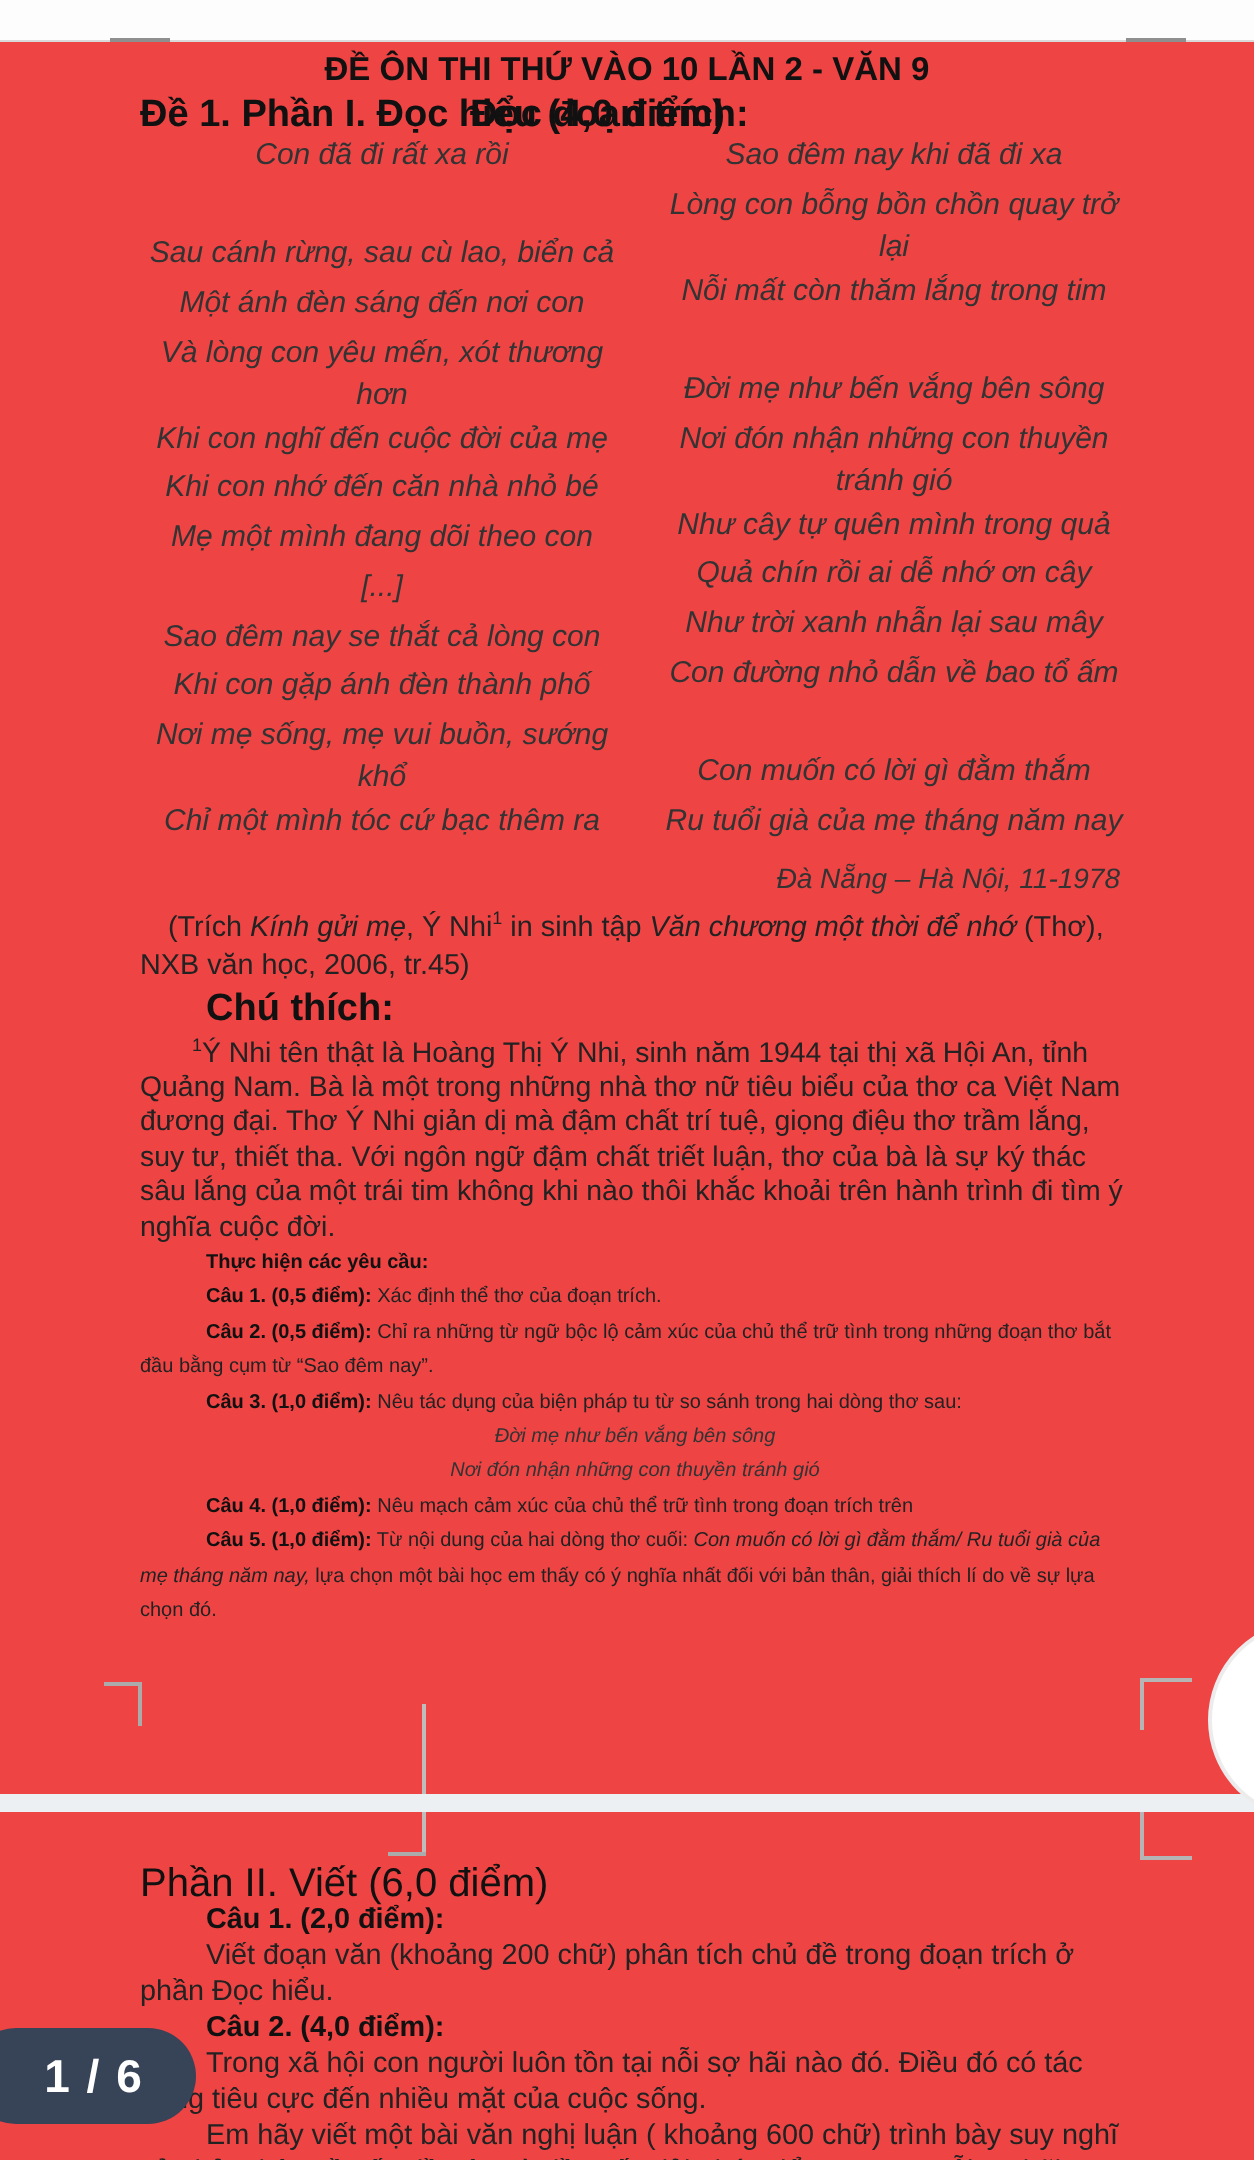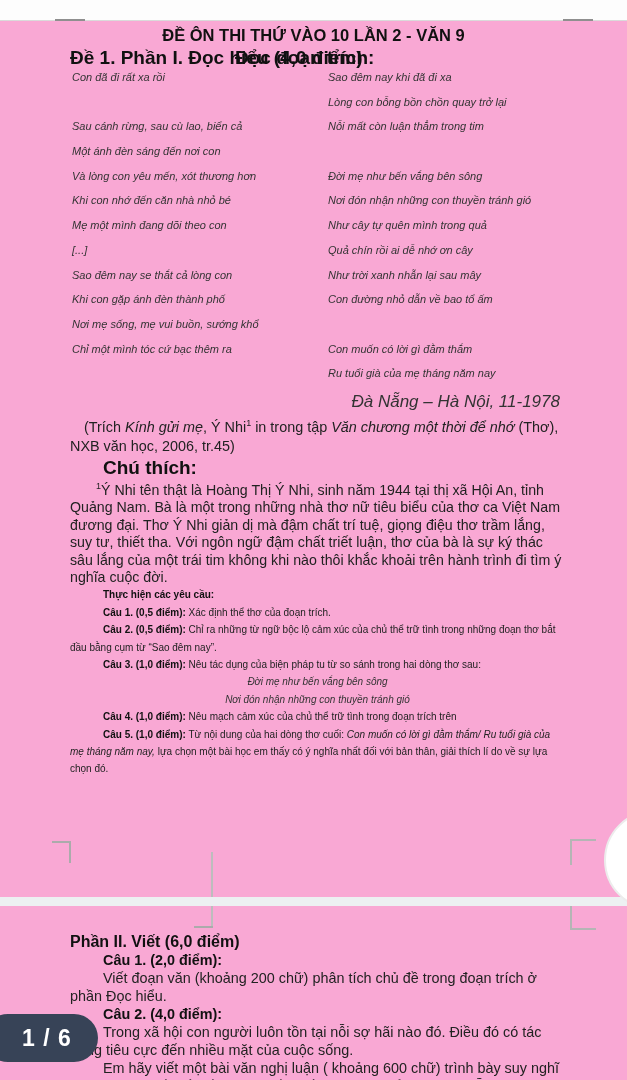--- a/index.html
+++ b/index.html
@@ -1,36 +1,36 @@
 <!DOCTYPE html>
 <html><head>
 <meta charset="utf-8">
 <style>
   html,body{margin:0;padding:0;background:#ffffff;}
   .screen{
-    position:relative;width:627px;height:1080px;overflow:hidden;background:#f9a8d4;
+    position:relative;width:627px;height:1080px;overflow:hidden;background:#ef4444;
     font-family:"Liberation Sans",sans-serif;color:#222;
   }
   
   .top-strip{position:absolute;top:0;left:0;width:627px;height:20px;background:#fdfdfd;border-bottom:1px solid #dadada;}
   .dash{position:absolute;height:2px;background:#8f8f8f;}
   .dash-left{left:55px;top:19px;width:30px;}
   .dash-right{left:563px;top:19px;width:30px;}
 
   .page1{position:absolute;top:21px;left:0;width:627px;height:876px;overflow:hidden;}
   .title{margin:5px 0 0 0;text-align:center;font-weight:bold;font-size:16.5px;color:#111;}
   .heading-row{position:relative;margin:2px 65px 0 70px;font-weight:bold;font-size:19px;color:#111;height:19px;}
   .read-label{position:absolute;left:165px;top:0;}
 
   .poem{display:flex;margin:1px 0 0 72px;}
   .col-left{width:238px;}
   .col-right{width:238px;margin-left:18px;}
-  .pline{font-style:italic;font-size:11px;line-height:21.5px;min-height:24.7px;color:#333;}
+  .pline{font-style:italic;font-size:15px;line-height:21.5px;min-height:24.7px;color:#333;text-align:center;}
 
-  .dateline{margin:4px 67px 0 0;text-align:right;font-style:italic;font-size:17px;line-height:20px;color:#333;}
+  .dateline{margin:4px 67px 0 0;text-align:right;font-style:italic;font-size:14px;line-height:20px;color:#333;}
 
   .citation{margin:6px 62px 0 70px;font-size:14.4px;line-height:19.5px;text-indent:14px;}
   .it{font-style:italic;}
   sup{font-size:9px;vertical-align:super;line-height:0;}
 
   .notes-heading{margin:2px 0 0 103px;font-weight:bold;font-size:19px;line-height:17px;color:#111;}
   .footnote{margin:6px 62px 0 70px;font-size:14.2px;line-height:17.4px;text-indent:26px;}
 
   .tasks{margin:0 62px 0 70px;font-size:10px;line-height:17.4px;}
   .tasks-heading{font-weight:bold;margin-left:33px;color:#111;}
@@ -45,21 +45,21 @@
   .m3-stem{left:211px;top:852px;width:2px;height:76px;background:#bdbdbd;}
   .m3-foot{left:194px;top:926px;width:19px;height:2px;background:#ababab;}
   .m4{left:570px;top:904px;width:24px;height:24px;border-bottom:2px solid #b5b5b5;border-left:2px solid #b5b5b5;}
 
   .fab-circle{position:absolute;left:604px;top:810px;width:96px;height:96px;border-radius:50%;
     border:2px solid #ececec;background:#ffffff;z-index:1;}
 
   .divider{position:absolute;top:897px;left:0;width:627px;height:9px;background:#edf0f2;}
 
   .page2{position:absolute;top:906px;left:0;width:627px;height:174px;overflow:hidden;}
-  .p2-heading{margin:27px 62px 0 70px;font-weight:bold;font-size:16px;line-height:18px;color:#111;}
+  .p2-heading{margin:27px 62px 0 70px;font-weight:normal;font-size:20px;line-height:18px;color:#111;}
   .p2-body{margin:0 62px 0 70px;font-size:14.4px;line-height:18px;}
   .p2-label{font-weight:bold;text-indent:33px;color:#111;}
   .p2-para{text-indent:33px;}
 
   .pager-badge{
     position:absolute;left:-16px;top:1014px;width:114px;height:48px;border-radius:24px;
     background:#374357;color:#ffffff;font-weight:bold;font-size:23px;letter-spacing:1px;
     display:flex;align-items:center;justify-content:center;padding-left:12px;box-sizing:border-box;z-index:5;
   }
 </style>
@@ -81,48 +81,49 @@
       <span class="read-label">Đọc đoạn trích:</span>
     </div>
 
     <div class="poem">
       <div class="col-left">
         <div class="pline">Con đã đi rất xa rồi</div>
         <div class="pline"></div>
         <div class="pline">Sau cánh rừng, sau cù lao, biển cả</div>
         <div class="pline">Một ánh đèn sáng đến nơi con</div>
         <div class="pline">Và lòng con yêu mến, xót thương hơn</div>
+        <div class="pline">Khi con nghĩ đến cuộc đời của mẹ</div>
         <div class="pline">Khi con nhớ đến căn nhà nhỏ bé</div>
         <div class="pline">Mẹ một mình đang dõi theo con</div>
         <div class="pline">[...]</div>
         <div class="pline">Sao đêm nay se thắt cả lòng con</div>
         <div class="pline">Khi con gặp ánh đèn thành phố</div>
         <div class="pline">Nơi mẹ sống, mẹ vui buồn, sướng khổ</div>
         <div class="pline">Chỉ một mình tóc cứ bạc thêm ra</div>
       </div>
       <div class="col-right">
         <div class="pline">Sao đêm nay khi đã đi xa</div>
         <div class="pline">Lòng con bỗng bồn chồn quay trở lại</div>
-        <div class="pline">Nỗi mất còn luận thẳm trong tim</div>
+        <div class="pline">Nỗi mất còn thăm lắng trong tim</div>
         <div class="pline"></div>
         <div class="pline">Đời mẹ như bến vắng bên sông</div>
         <div class="pline">Nơi đón nhận những con thuyền tránh gió</div>
         <div class="pline">Như cây tự quên mình trong quả</div>
         <div class="pline">Quả chín rồi ai dễ nhớ ơn cây</div>
         <div class="pline">Như trời xanh nhẫn lại sau mây</div>
         <div class="pline">Con đường nhỏ dẫn về bao tổ ấm</div>
         <div class="pline"></div>
         <div class="pline">Con muốn có lời gì đằm thắm</div>
         <div class="pline">Ru tuổi già của mẹ tháng năm nay</div>
       </div>
     </div>
 
     <div class="dateline">Đà Nẵng – Hà Nội, 11-1978</div>
 
-    <div class="citation"><span>(Trích </span><span class="it">Kính gửi mẹ</span><span>, Ý Nhi</span><sup>1</sup><span> in trong tập </span><span class="it">Văn chương một thời để nhớ</span><span> (Thơ), NXB văn học, 2006, tr.45)</span></div>
+    <div class="citation"><span>(Trích </span><span class="it">Kính gửi mẹ</span><span>, Ý Nhi</span><sup>1</sup><span> in sinh tập </span><span class="it">Văn chương một thời để nhớ</span><span> (Thơ), NXB văn học, 2006, tr.45)</span></div>
 
     <div class="notes-heading">Chú thích:</div>
 
     <div class="footnote"><sup>1</sup><span>Ý Nhi tên thật là Hoàng Thị Ý Nhi, sinh năm 1944 tại thị xã Hội An, tỉnh Quảng Nam. Bà là một trong những nhà thơ nữ tiêu biểu của thơ ca Việt Nam đương đại. Thơ Ý Nhi giản dị mà đậm chất trí tuệ, giọng điệu thơ trầm lắng, suy tư, thiết tha. Với ngôn ngữ đậm chất triết luận, thơ của bà là sự ký thác sâu lắng của một trái tim không khi nào thôi khắc khoải trên hành trình đi tìm ý nghĩa cuộc đời.</span></div>
 
     <div class="tasks">
       <div class="tasks-heading">Thực hiện các yêu cầu:</div>
       <div class="q"><b>Câu 1. (0,5 điểm):</b><span> Xác định thể thơ của đoạn trích.</span></div>
       <div class="q"><b>Câu 2. (0,5 điểm):</b><span> Chỉ ra những từ ngữ bộc lộ cảm xúc của chủ thể trữ tình trong những đoạn thơ bắt đầu bằng cụm từ “Sao đêm nay”.</span></div>
       <div class="q"><b>Câu 3. (1,0 điểm):</b><span> Nêu tác dụng của biện pháp tu từ so sánh trong hai dòng thơ sau:</span></div>

